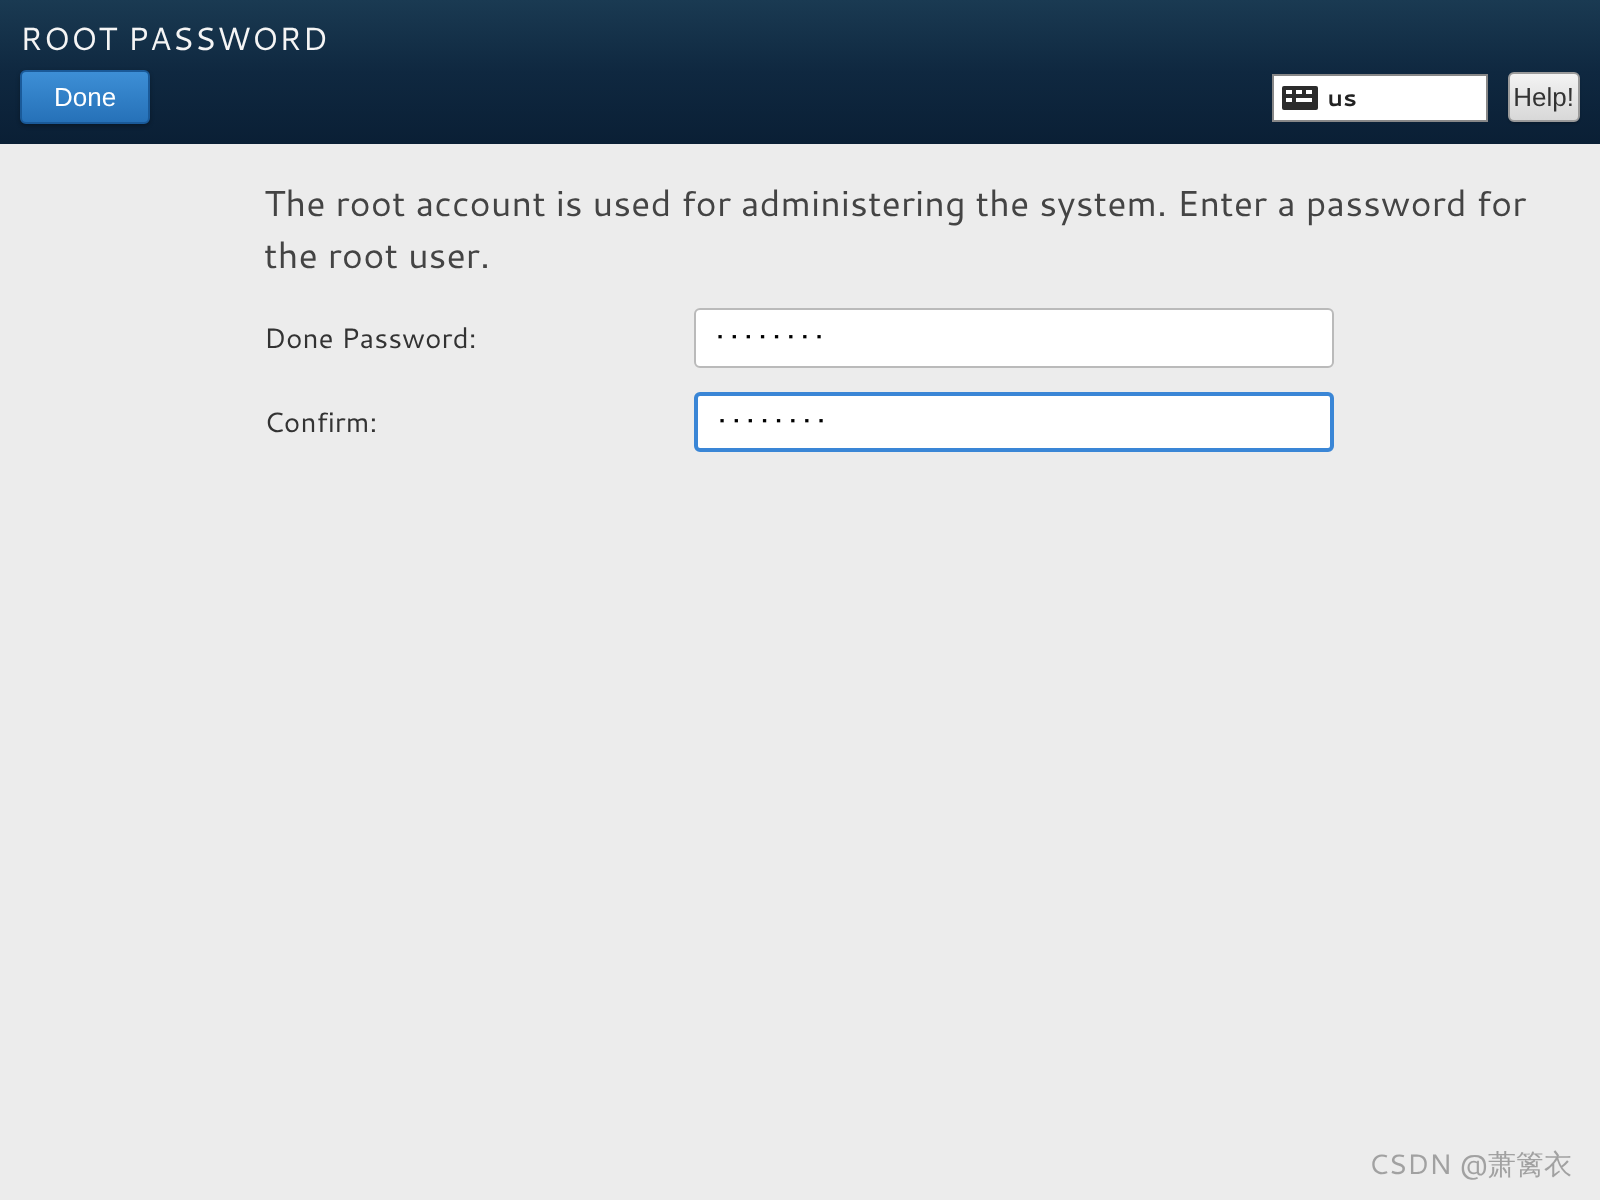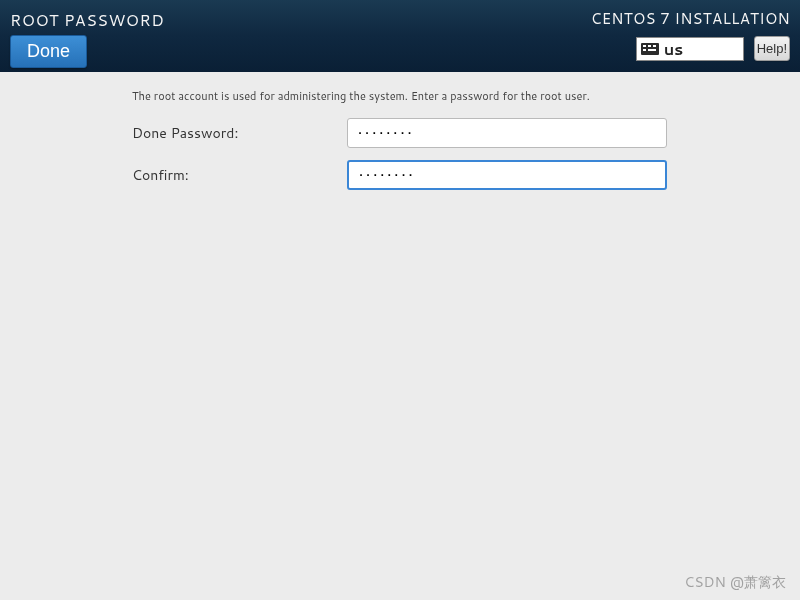--- a/index.html
+++ b/index.html
@@ -37,21 +37,21 @@
       font-weight: 400;
       color: #f5f5f5;
       letter-spacing: 0.3px;
     }
     .done-btn {
       background: linear-gradient(180deg, #3d8fd6 0%, #2671b8 100%);
       border: 1px solid #1a5a99;
       border-radius: 3px;
       color: #fff;
       padding: 5px 16px;
-      font-size: 18px;
+      font-size: 13px;
       cursor: pointer;
       box-shadow: 0 1px 2px rgba(0,0,0,0.3);
     }
     .header-right {
       position: absolute;
       right: 10px;
       top: 36px;
       display: flex;
       gap: 10px;
       align-items: center;
@@ -78,40 +78,40 @@
       position: absolute;
       inset: 2px;
       background:
         linear-gradient(#fff,#fff) 0 0/3px 2px no-repeat,
         linear-gradient(#fff,#fff) 5px 0/3px 2px no-repeat,
         linear-gradient(#fff,#fff) 10px 0/3px 2px no-repeat,
         linear-gradient(#fff,#fff) 0 4px/3px 2px no-repeat,
         linear-gradient(#fff,#fff) 5px 4px/8px 2px no-repeat;
     }
     .kbd-text {
-      font-size: 16px;
+      font-size: 12px;
       font-weight: 700;
       color: #222;
     }
     .help-btn {
       background: linear-gradient(180deg, #f3f3f3 0%, #d8d8d8 100%);
       border: 1px solid #9a9a9a;
       border-radius: 3px;
       color: #333;
       padding: 4px 2px;
       font-size: 13px;
       cursor: pointer;
       box-shadow: 0 1px 1px rgba(0,0,0,0.15);
     }
     .content {
       padding: 16px 16px 0 132px;
       color: #3a3a3a;
     }
     .instruction {
-      font-size: 11px;
+      font-size: 18px;
       color: #444;
       margin-bottom: 14px;
     }
     .form-row {
       display: flex;
       align-items: center;
       margin-bottom: 12px;
     }
     .form-label {
       width: 215px;
@@ -167,21 +167,20 @@
       right: 14px;
       font-size: 14px;
       color: rgba(100,100,100,0.55);
     }
   </style>
 </head>
 <body>
 
 <div class="header">
   <div class="header-title">ROOT PASSWORD</div>
-  <div class="header-installer">CENTOS 7 INSTALLATION</div>
   <button class="done-btn">Done</button>
   <div class="header-right">
     <div class="kbd-indicator">
       <span class="kbd-icon"></span>
       <span class="kbd-text">us</span>
     </div>
     <button class="help-btn">Help!</button>
   </div>
 </div>
 

